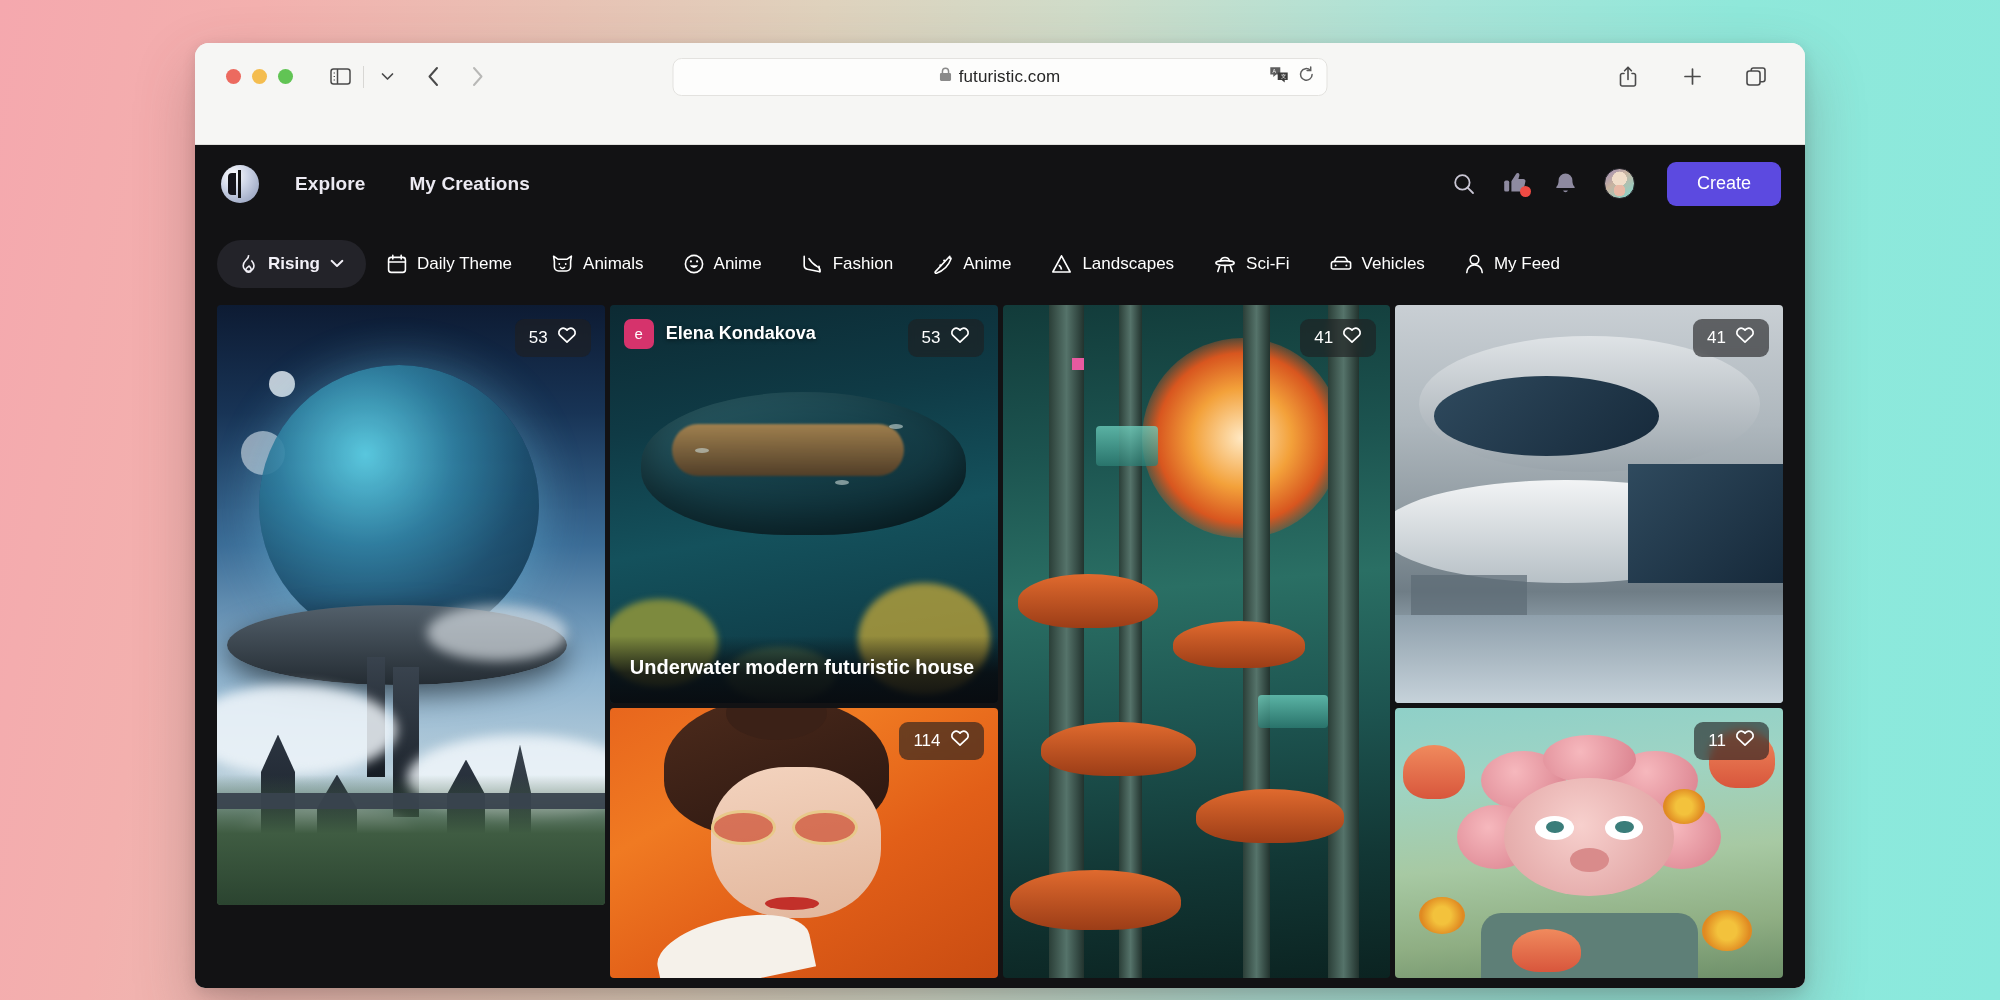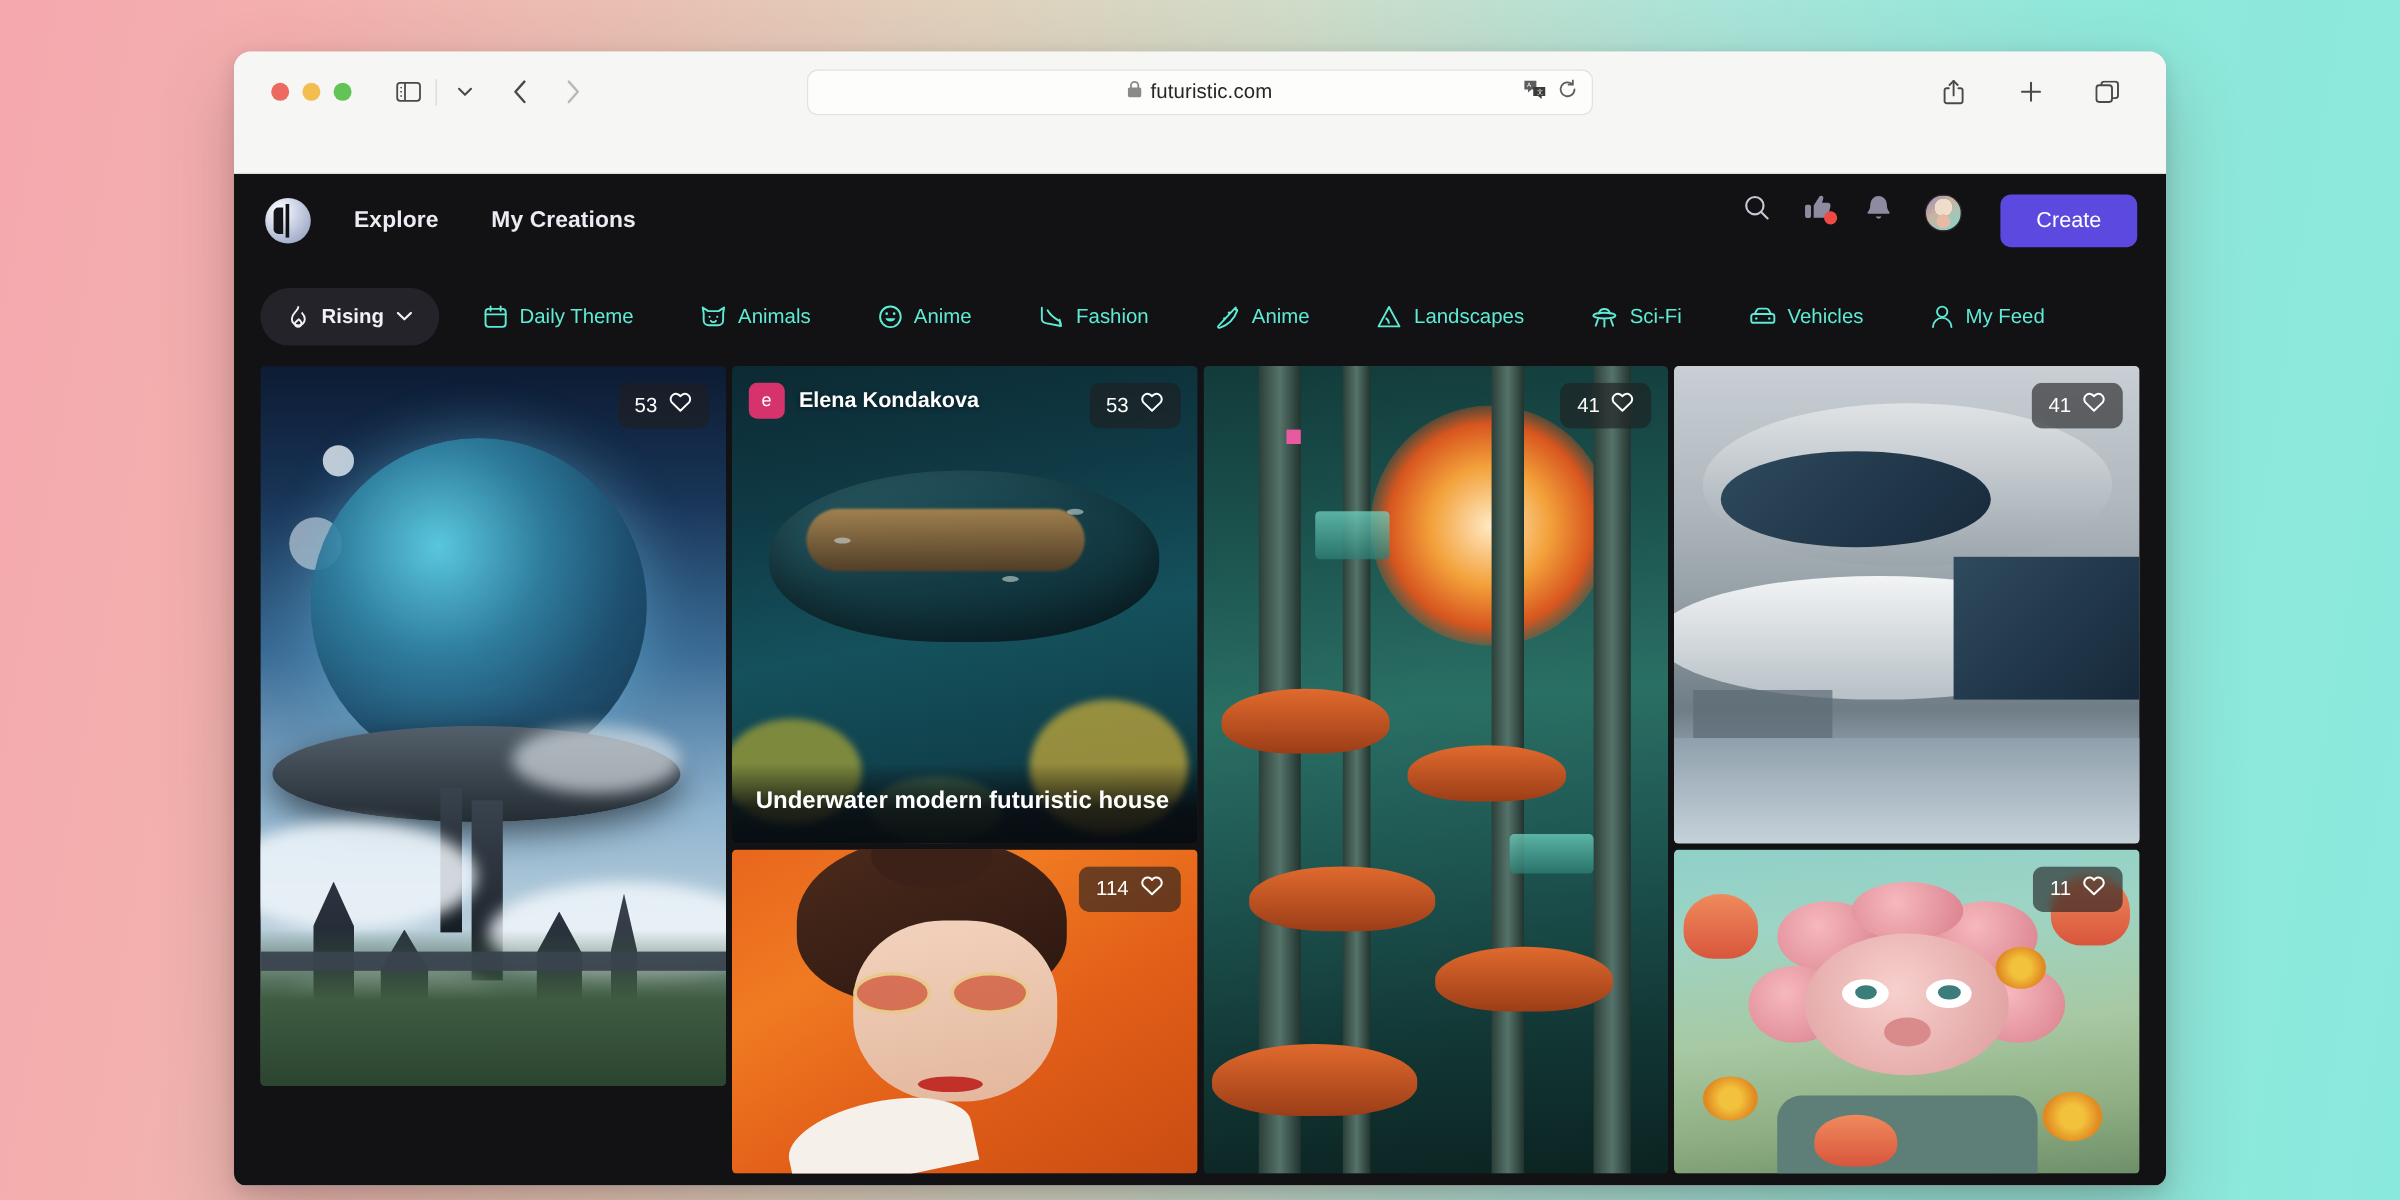--- a/index.html
+++ b/index.html
@@ -74,45 +74,45 @@
   .brand {
     width:38px; height:38px; border-radius:50%;
     background:radial-gradient(circle at 32% 28%, #ffffff 0%, #cfd6e8 38%, #aab4cd 70%, #8d98b5 100%);
     position:relative; margin-left:2px;
   }
   .brand::after { content:""; position:absolute; left:17px; top:5px; width:3px; height:28px; background:#121214; }
   .brand::before { content:""; position:absolute; left:7px; top:8px; width:8px; height:22px; background:#14141a; border-radius:4px 0 0 4px; }
   .navlinks { display:flex; align-items:center; gap:44px; margin-left:36px; }
   .navlink { font-size:19px; font-weight:bold; color:#eceaf2; letter-spacing:.1px; }
 
-  .nav-right { margin-left:auto; display:flex; align-items:flex-start; gap:28px; }
+  .nav-right { margin-left:auto; display:flex; align-items:center; gap:28px; }
   .nav-icon { color:#c9c6d4; position:relative; display:flex; align-items:center; }
   .nav-icon.thumb { color:#8e8aa0; }
   .badge-dot { position:absolute; right:-4px; bottom:-2px; width:11px; height:11px; border-radius:50%; background:#ef4b44; }
   .avatar {
     width:31px; height:31px; border-radius:50%; overflow:hidden;
     background:
       radial-gradient(circle at 50% 74%, #e8b9a6 0 22%, transparent 23%),
       radial-gradient(circle at 50% 34%, #f0ddc9 0 30%, transparent 31%),
       linear-gradient(140deg,#9b8ab8 0%, #c9b3a0 40%, #7fd8cf 100%);
     border:1px solid #2a2a30;
   }
   .create-btn {
     background:#5c4ae0; color:#fff; font-size:18px; font-weight:500;
     height:44px; padding:0 30px; border-radius:9px;
     display:flex; align-items:center; justify-content:center;
     border:none; cursor:pointer; margin-left:4px;
   }
 
   
-  .chips { height:82px; flex:0 0 82px; display:flex; align-items:center; padding:0 22px; gap:18px; }
+  .chips { height:82px; flex:0 0 82px; display:flex; align-items:center; padding:0 22px; gap:2px; }
   .chip {
     display:flex; align-items:center; gap:10px;
     height:48px; padding:0 19px; border-radius:26px;
-    color:#5eead4; font-size:17px; font-weight:500; white-space:nowrap;
+    color:#ffffff; font-size:17px; font-weight:500; white-space:nowrap;
     cursor:pointer;
   }
   .chip.active { background:#232329; color:#f2f0f7; font-weight:bold; padding:0 22px; }
   .chip .ico { display:flex; align-items:center; }
   .chip.active .ico { color:#f2f0f7; }
 
   
   .grid-wrap { flex:1; padding:0 22px; overflow:hidden; }
   .grid { display:flex; gap:5px; height:100%; }
   .col { display:flex; flex-direction:column; gap:5px; flex:1 1 0; min-width:0; }

